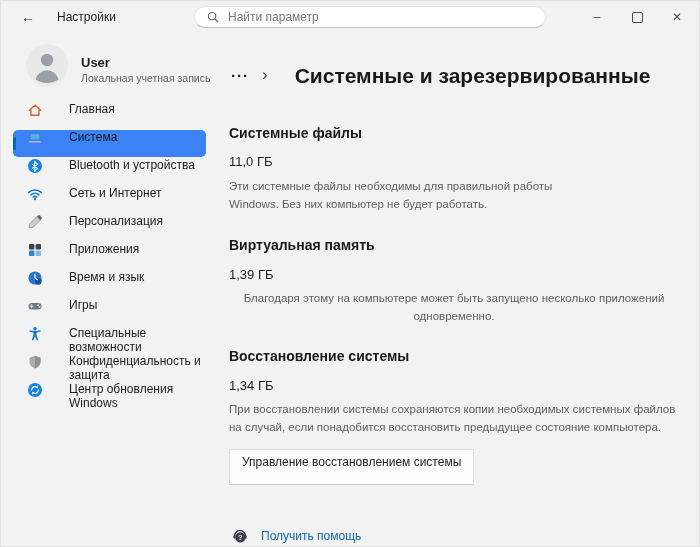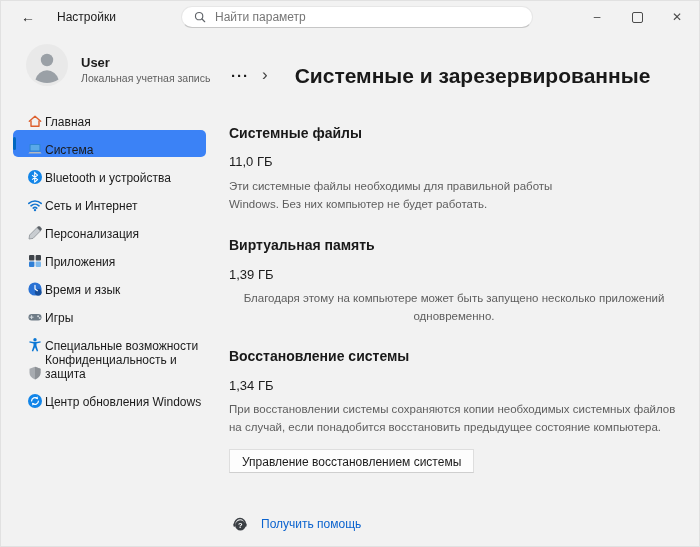--- a/index.html
+++ b/index.html
@@ -9,36 +9,36 @@
     font-family:"Liberation Sans","DejaVu Sans",sans-serif;
     color:#1b1b1b;
     -webkit-font-smoothing:antialiased;
   }
   .window{position:absolute;inset:0;border:1px solid #e1e1e1;box-sizing:border-box;}
 
   
   .titlebar{position:absolute;left:0;top:0;right:0;height:32px;}
   .back-btn{position:absolute;left:14px;top:4px;width:26px;height:24px;display:flex;align-items:center;justify-content:center;font-size:14px;color:#1b1b1b;border-radius:4px;cursor:pointer;}
   .app-title{position:absolute;left:56px;top:9px;font-size:12px;color:#1b1b1b;}
-  .searchbox{position:absolute;left:180px;top:5px;width:352px;height:22px;box-sizing:border-box;background:#ffffff;border:1px solid #e7e7e7;border-bottom-color:#c6c6c6;border-radius:12px;display:flex;align-items:center;gap:8px;padding:0 11px;}
+  .searchbox{position:absolute;left:193px;top:5px;width:352px;height:22px;box-sizing:border-box;background:#ffffff;border:1px solid #e7e7e7;border-bottom-color:#c6c6c6;border-radius:12px;display:flex;align-items:center;gap:8px;padding:0 11px;}
   .searchbox svg{flex:0 0 auto;}
   .searchbox input{border:none;outline:none;background:transparent;width:100%;font-family:inherit;font-size:12px;color:#1b1b1b;padding:0;}
   .searchbox input::placeholder{color:#767676;}
   .wincontrols{position:absolute;right:2px;top:0;height:32px;display:flex;}
   .winbtn{width:40px;height:32px;display:flex;align-items:center;justify-content:center;color:#4c4c4c;font-size:12px;cursor:pointer;}
   .max-box{width:9px;height:9px;border:1px solid #4c4c4c;border-radius:2px;}
 
   
   .sidebar{position:absolute;left:0;top:32px;width:210px;bottom:0;}
   .user{display:flex;align-items:flex-end;gap:13px;padding:11px 0 13px 25px;}
   .user-avatar{width:42px;height:42px;flex:0 0 auto;}
   .user-name{font-size:13px;font-weight:700;line-height:1.3;}
   .user-sub{font-size:10.5px;color:#5f5f5f;line-height:1.3;}
   .nav{padding:3px 5px 0 12px;}
-  .nav-item{position:relative;display:flex;align-items:flex-end;gap:2px;height:27px;padding-left:14px;border-radius:5px;font-size:12px;color:#1b1b1b;cursor:pointer;margin-bottom:1px;}
+  .nav-item{position:relative;display:flex;align-items:flex-start;gap:26px;height:27px;padding-left:14px;border-radius:5px;font-size:12px;color:#1b1b1b;cursor:pointer;margin-bottom:1px;}
   .nav-item.selected{background:#3b82f6;}
   .accent-bar{display:none;position:absolute;left:0;top:7px;width:3px;height:13px;border-radius:2px;background:#0067c0;}
   .nav-item.selected .accent-bar{display:block;}
   .nav-icon{width:16px;height:16px;flex:0 0 auto;display:flex;}
 
   
   .content{position:absolute;left:210px;top:32px;right:0;bottom:0;padding:12px 20px 0 18px;box-sizing:border-box;}
   .breadcrumb{display:flex;align-items:center;gap:11px;margin:2px 0 0 0;}
   .ellipsis-btn{font-size:15px;font-weight:700;letter-spacing:1px;color:#1b1b1b;cursor:pointer;line-height:1;padding:2px 2px;border-radius:4px;}
   .crumb-chevron{font-size:17px;color:#424242;line-height:1;padding-bottom:2px;}
@@ -51,21 +51,21 @@
   .s1-heading{margin-top:21px;}
   .s1-value{margin-top:13px;}
   .s1-desc{margin-top:9px;max-width:362px;}
   .s2-heading{margin-top:23px;}
   .s2-value{margin-top:14px;}
   .s2-desc{margin-top:8px;max-width:470px;text-align:center;}
   .s3-heading{margin-top:23px;}
   .s3-value{margin-top:14px;}
   .s3-desc{margin-top:8px;max-width:452px;}
 
-  .manage-btn{margin-top:12px;display:inline-block;background:#fdfdfd;border:1px solid #dedede;border-bottom-color:#cfcfcf;border-radius:0;padding:5px 12px 3px 12px;font-family:inherit;font-size:12px;color:#1b1b1b;cursor:pointer;}
+  .manage-btn{margin-top:12px;display:inline-block;background:#fdfdfd;border:1px solid #dedede;border-bottom-color:#cfcfcf;border-radius:0;padding:5px 12px 15px 12px;font-family:inherit;font-size:12px;color:#1b1b1b;cursor:pointer;}
 
   .help-row{display:flex;align-items:center;gap:12px;margin-top:42px;margin-left:2px;}
   .help-link{font-size:12px;color:#0b63ce;text-decoration:none;cursor:pointer;}
 </style>
 </head>
 <body>
 
 <div class="window">
 
   <div class="titlebar">

